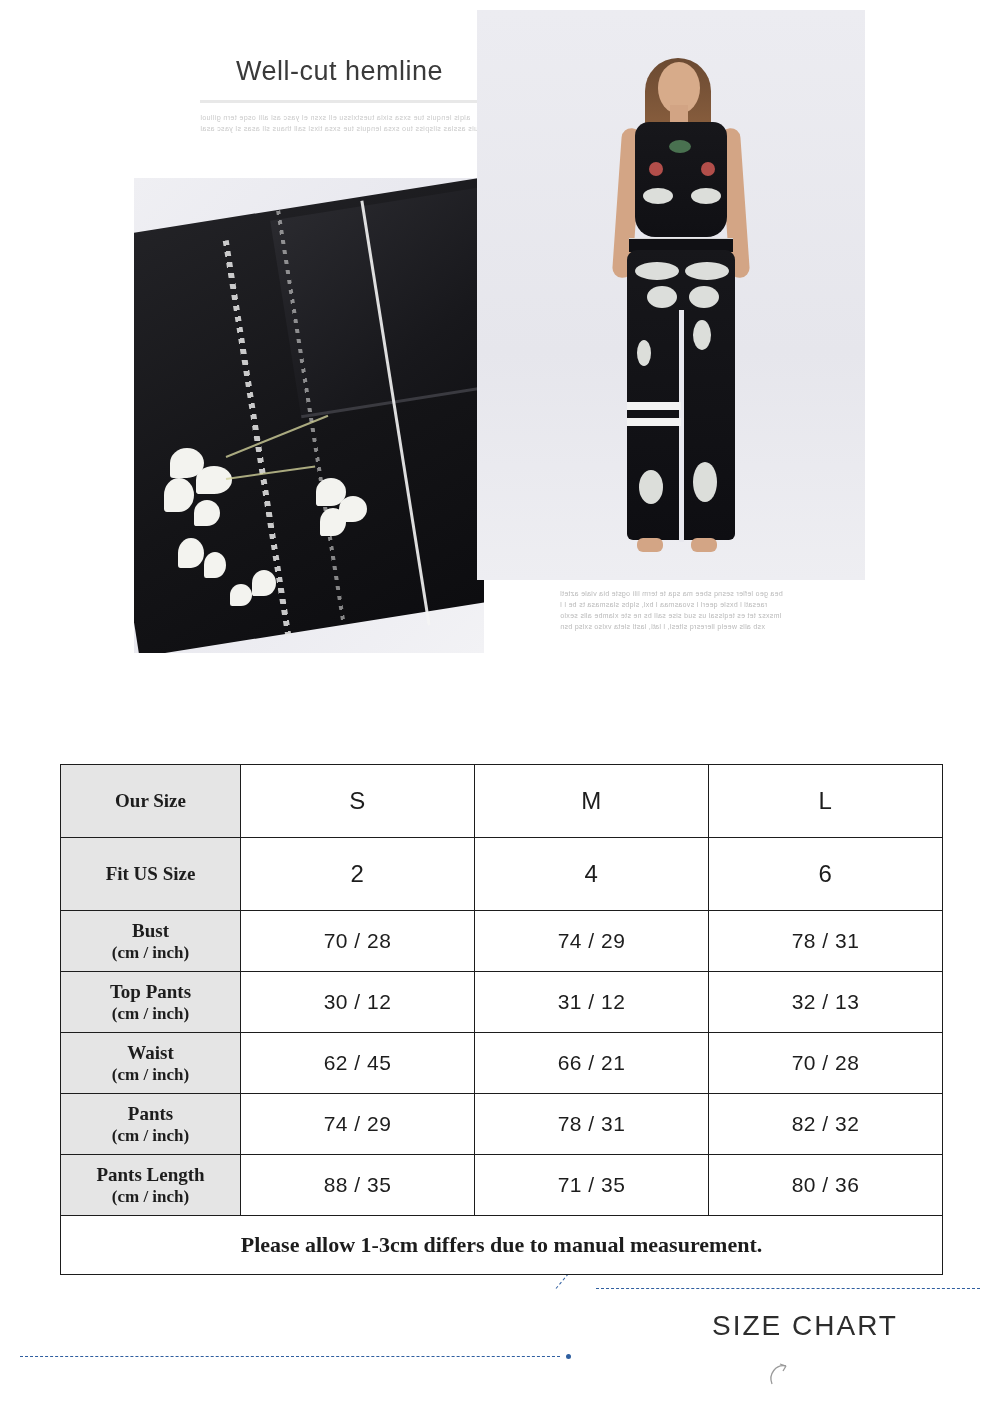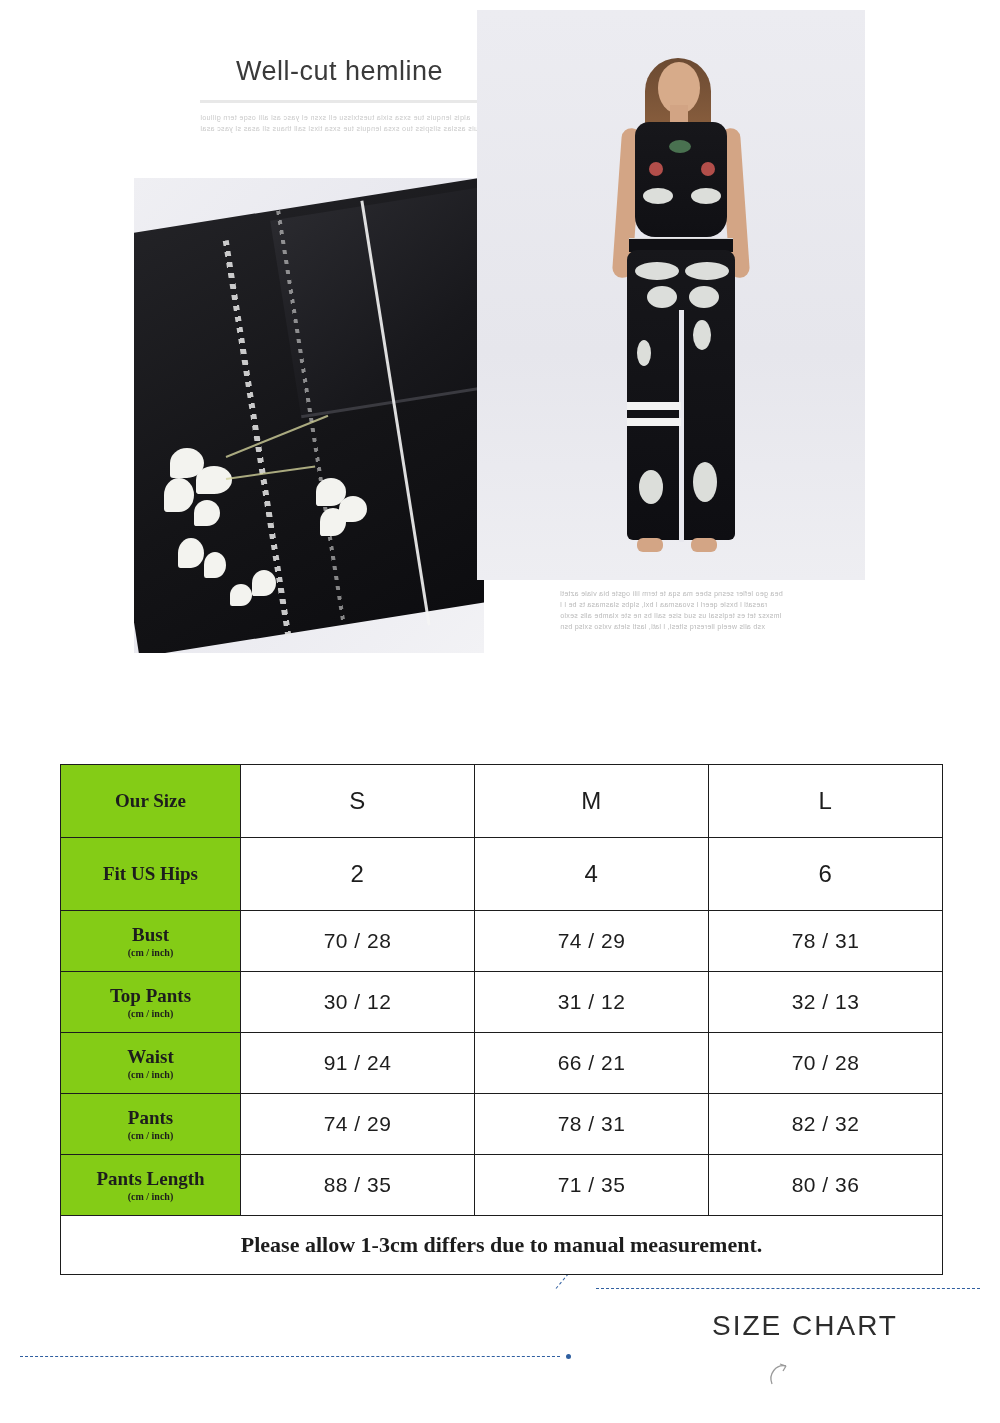--- a/index.html
+++ b/index.html
@@ -239,30 +239,30 @@
   }
   table.sizes td {
     border: 1px solid #1d1d1d;
     text-align: center;
     vertical-align: middle;
     color: #1d1d1d;
   }
   .col-label { width: 180px; background: #f5f5f5; }
   .col-val { width: 234px; }
   td.label-cell {
-    background: #84cc16;
+    background: #e5e5e5;
     font-family: "Liberation Serif", serif;
     font-weight: bold;
     font-size: 19px;
     line-height: 1.12;
     padding: 8px 4px;
   }
   td.label-cell .unit {
     display: block;
-    font-size: 10px;
+    font-size: 17px;
     font-weight: bold;
     margin-top: 1px;
   }
   td.val-cell {
     font-family: "Liberation Sans", sans-serif;
     font-size: 21px;
     padding: 18px 4px;
     letter-spacing: .5px;
   }
   td.head-val {
@@ -375,21 +375,21 @@
         <tr>
           <td class="label-cell">
             <span>Our Size</span>
           </td>
           <td class="val-cell head-val">S</td>
           <td class="val-cell head-val">M</td>
           <td class="val-cell head-val">L</td>
         </tr>
         <tr>
           <td class="label-cell">
-            <span>Fit US Hips</span>
+            <span>Fit US Size</span>
           </td>
           <td class="val-cell head-val">2</td>
           <td class="val-cell head-val">4</td>
           <td class="val-cell head-val">6</td>
         </tr>
         <tr>
           <td class="label-cell">
             <span>Bust</span>
             <span class="unit">(cm / inch)</span>
           </td>
@@ -404,21 +404,21 @@
           </td>
           <td class="val-cell">30 / 12</td>
           <td class="val-cell">31 / 12</td>
           <td class="val-cell">32 / 13</td>
         </tr>
         <tr>
           <td class="label-cell">
             <span>Waist</span>
             <span class="unit">(cm / inch)</span>
           </td>
-          <td class="val-cell">91 / 24</td>
+          <td class="val-cell">62 / 45</td>
           <td class="val-cell">66 / 21</td>
           <td class="val-cell">70 / 28</td>
         </tr>
         <tr>
           <td class="label-cell">
             <span>Pants</span>
             <span class="unit">(cm / inch)</span>
           </td>
           <td class="val-cell">74 / 29</td>
           <td class="val-cell">78 / 31</td>

